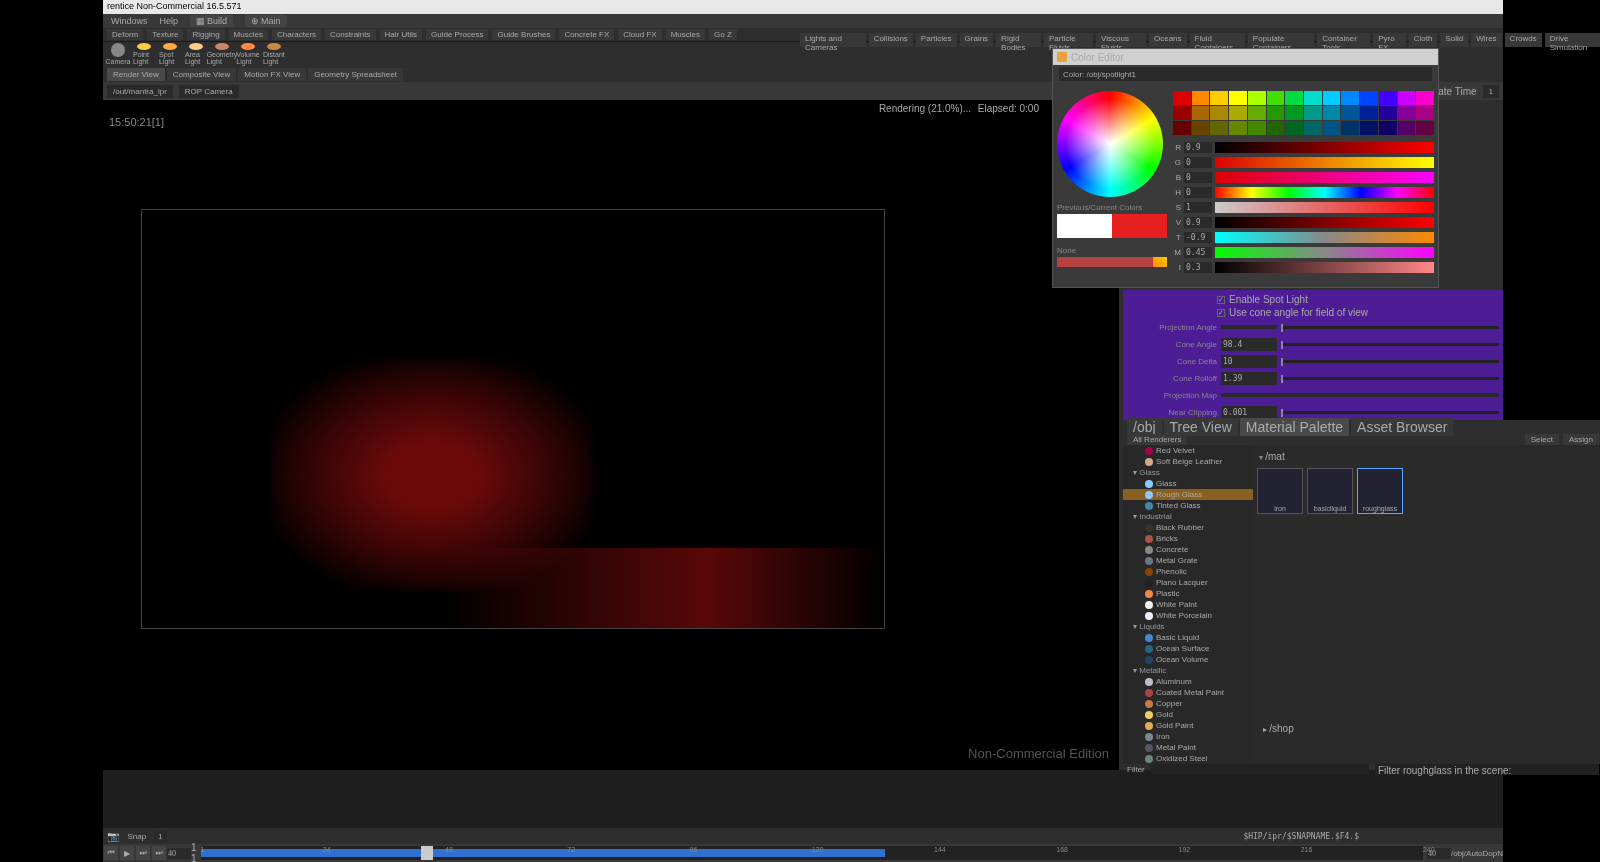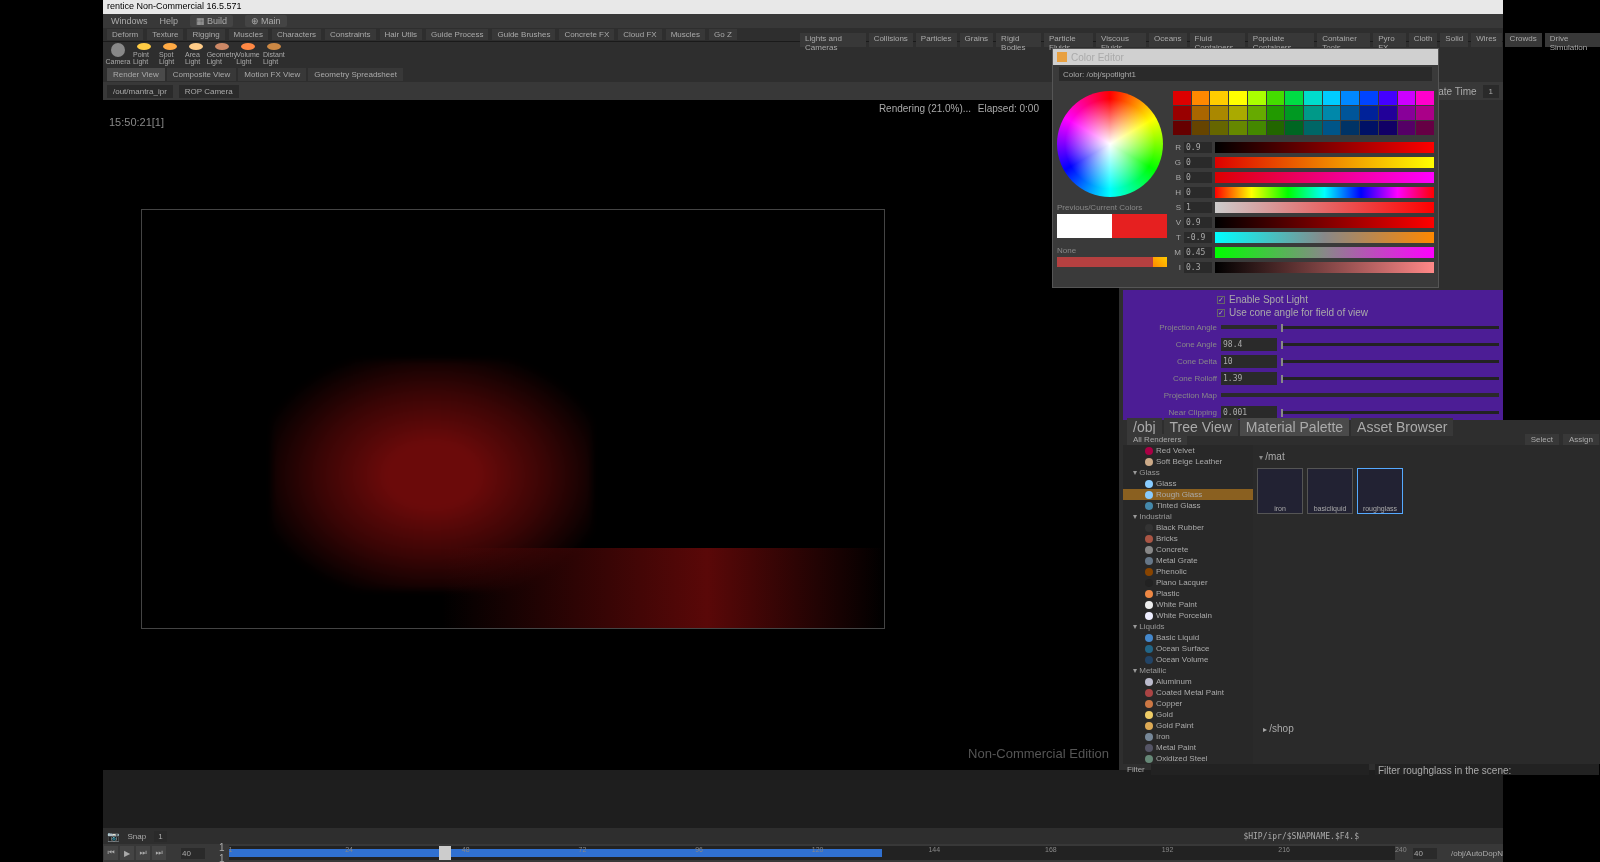--- a/index.html
+++ b/index.html
@@ -81,21 +81,21 @@
 .mtlbl{font-size:7px;padding:1px}
 .netfilt{height:14px;display:flex;align-items:center;padding:0 4px;gap:6px}
 .filtlbl{font-size:8px}
 .filtbox{flex:1;height:11px;background:#222}
 .bottombar{position:absolute;left:0;bottom:18px;right:0;height:16px;background:#2e2e2e;display:flex;align-items:center;padding:0 4px;gap:8px}
 .snap{font-size:8px}
 .snapnum{background:#2a2a2a;padding:1px 4px;font-size:8px}
 .hippath{font-size:8px;font-family:monospace;margin-left:auto;margin-right:140px}
 .timeline{position:absolute;left:0;bottom:0;right:0;height:18px;background:#383838;display:flex;align-items:center}
 .tbtn{width:14px;height:14px;background:#444;margin:0 1px;display:flex;align-items:center;justify-content:center;font-size:8px;cursor:pointer}
-.tlframe{width:24px;background:#2a2a2a;font-size:8px;padding:1px;font-family:Liberation Sans, sans-serif;margin:0 14px}
+.tlframe{width:24px;background:#2a2a2a;font-size:8px;padding:1px;font-family:Liberation Serif, serif;margin:0 0}
 .tltrack{flex:1;height:14px;background:#222;position:relative;margin:0 4px}
 .tlprog{position:absolute;left:0;top:3px;height:8px;background:#3070d0;width:56%}
 .tltick{position:absolute;top:0;font-size:7px;color:#888}
 .tlcursor{position:absolute;top:0;width:12px;height:14px;background:#ccc;left:18%}
 </style>
 </head>
 <body>
 
 <div class="app">
   <div class="titlebar">rentice Non-Commercial 16.5.571</div>

